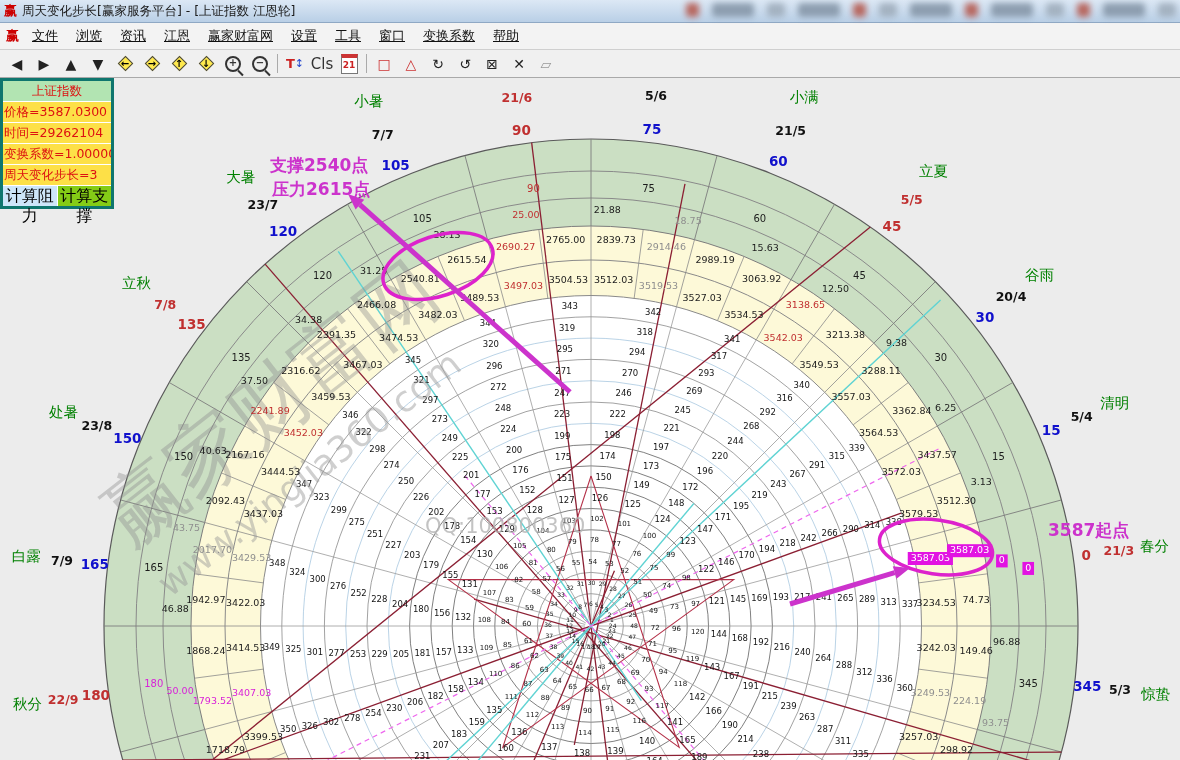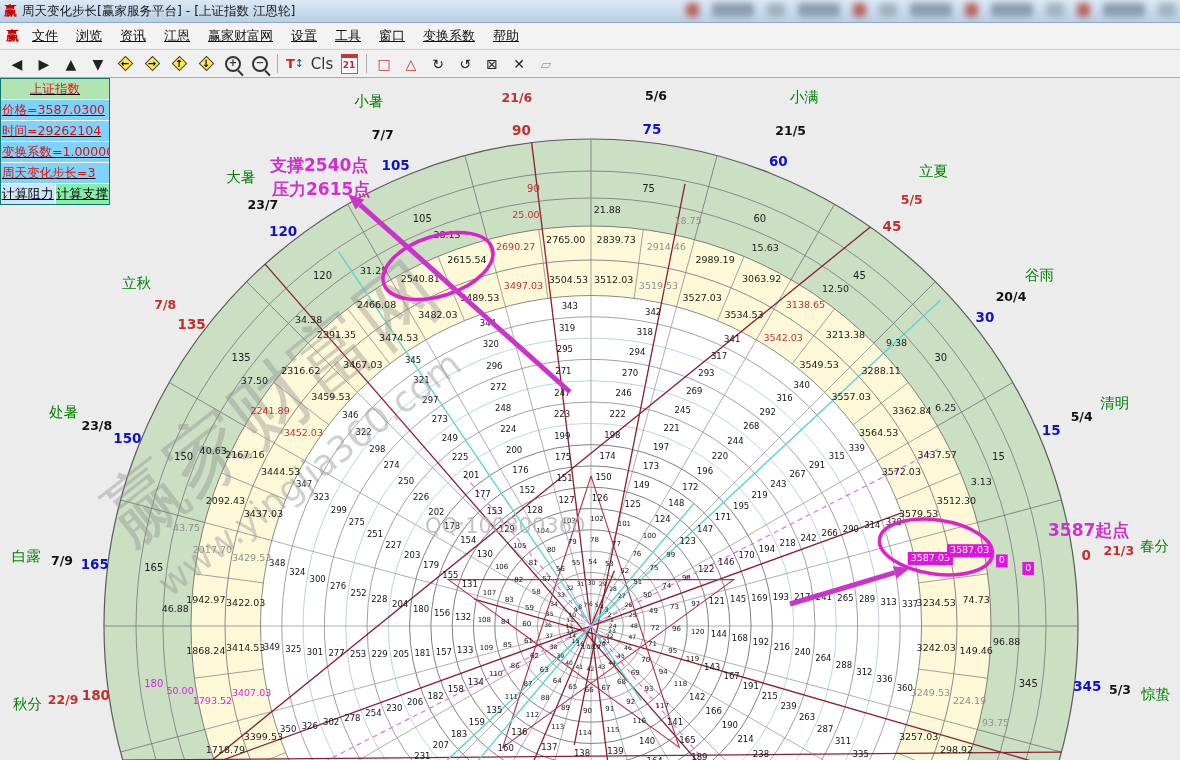--- a/index.html
+++ b/index.html
@@ -38,28 +38,28 @@
     font-size:10px;font-weight:bold;color:#333;}
   .cal{width:15px;height:15px;border:1px solid #777;background:#fff;border-top:4px solid #c33;
     display:flex;align-items:center;justify-content:center;font-size:9px;color:#c22;font-weight:bold;}
   .tred b{color:#c22;font-size:13px;}
   .tred span{color:#24c;font-size:11px;}
   
   .main{position:relative;height:684px;}
   #wheel{position:absolute;left:0;top:0;}
   
   .panel{position:absolute;left:0;top:0;width:108px;font-size:12.5px;z-index:5;
-    border:1px solid #0f766e;background:#fff;text-decoration:underline;}
+    border:3px solid #0f766e;background:#fff;}
   .p-header{background:#b2e4b2;color:#d11;text-align:center;height:20px;line-height:20px;border-bottom:1px solid #fff;}
-  .p-row{background:#7dd3fc;color:#d11;height:20px;line-height:20px;padding-left:1px;
+  .p-row{background:#fde047;color:#d11;height:20px;line-height:20px;padding-left:1px;
     border-bottom:1px solid #fff;white-space:nowrap;overflow:hidden;}
   .p-btns{display:flex;}
-  .p-btn{flex:1;height:20px;line-height:20px;text-align:center;color:#000;font-size:13px;}
+  .p-btn{flex:1;height:20px;line-height:20px;text-align:center;color:#000;font-size:16px;}
   .p-btn.b1{background:#cde6f9;border-right:1px solid #fff;}
-  .p-btn.b2{background:#86efac;text-align:center;}
+  .p-btn.b2{background:#84cc16;text-align:center;}
 </style>
 </head>
 <body>
 
 <div class="titlebar">
   <span class="logo">赢</span>
   <span>周天变化步长[赢家服务平台] - [上证指数 江恩轮]</span>
   <div class="blur-strip">
     <div class="blob r"></div>
       <div class="blob g"></div>

